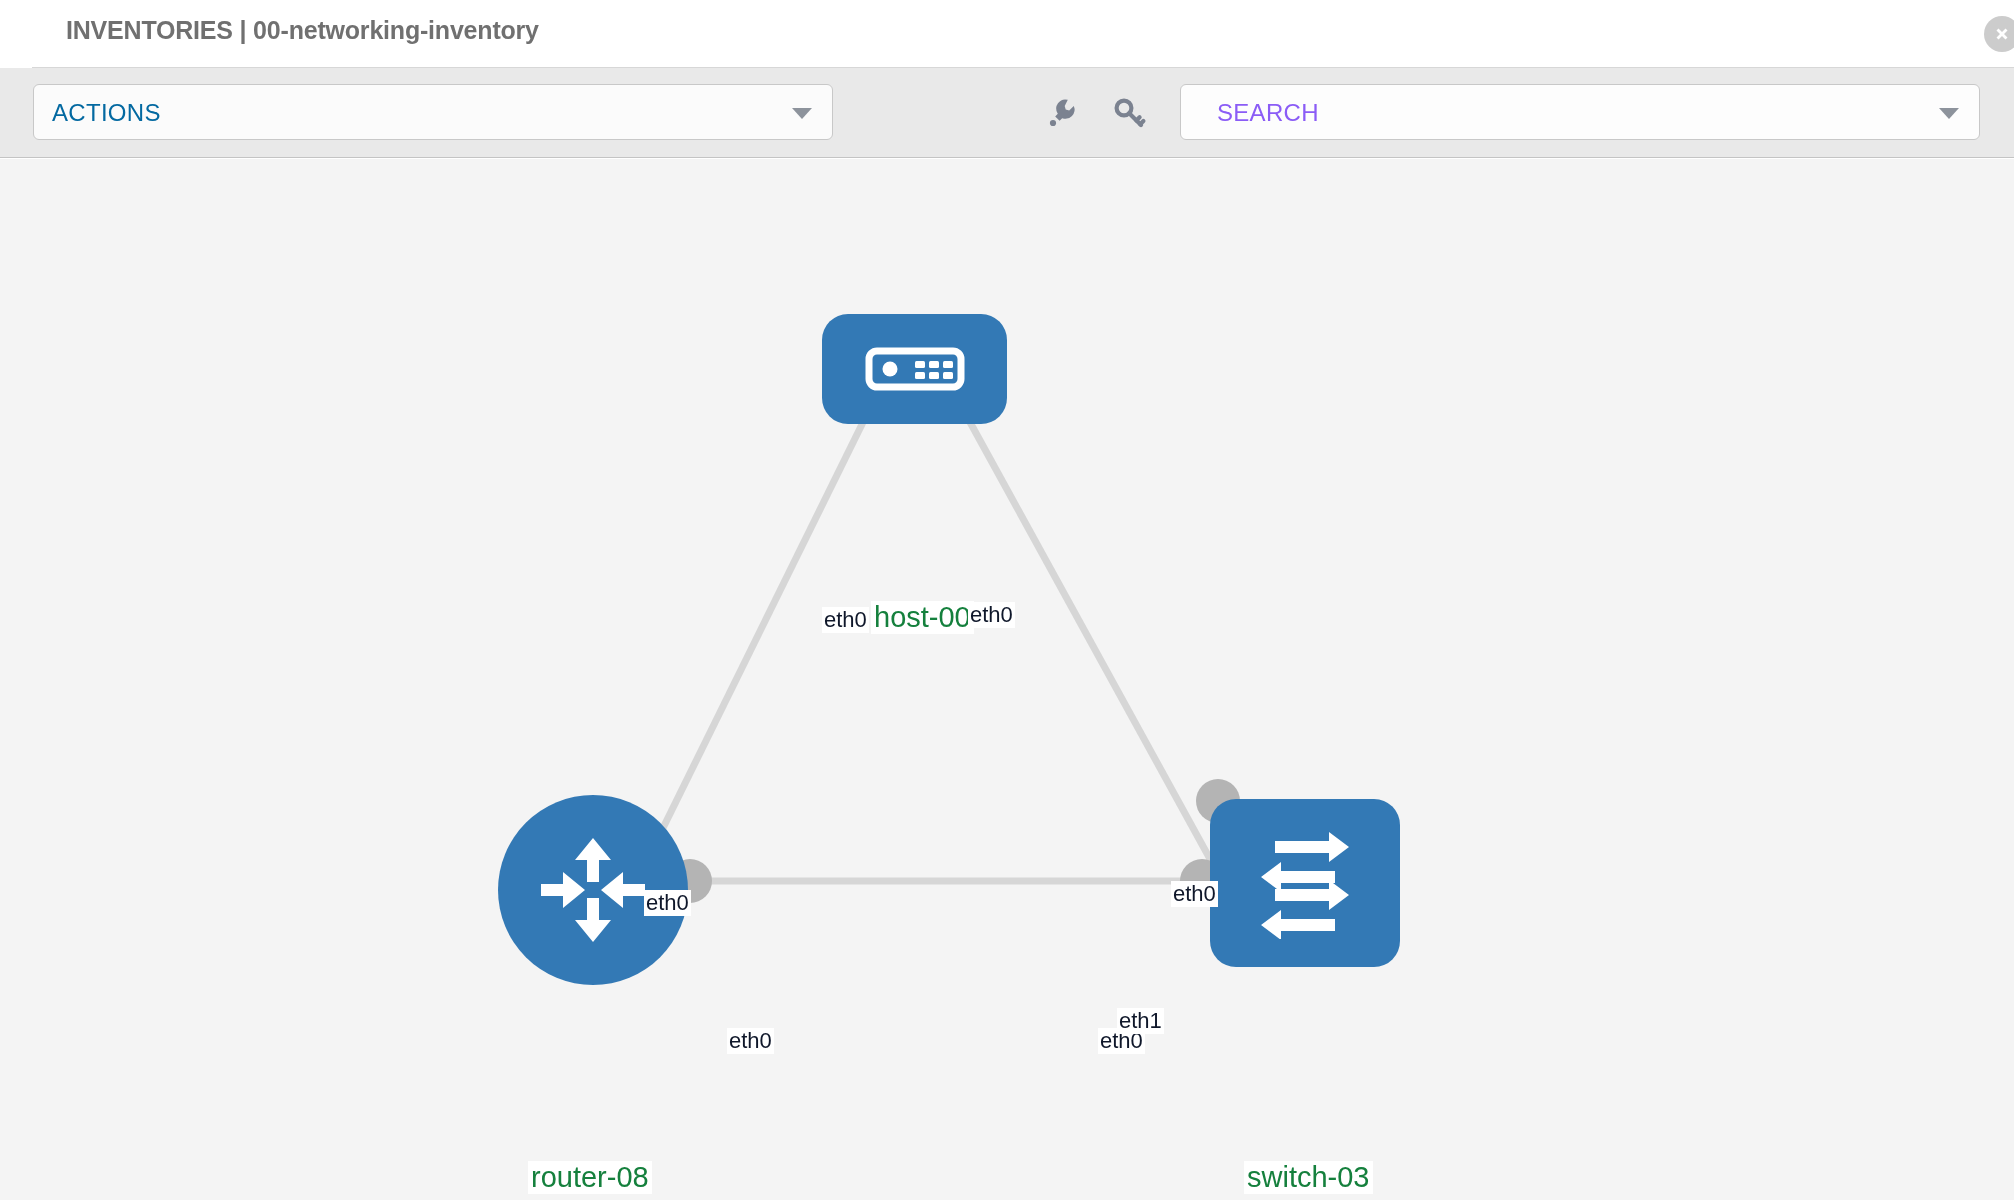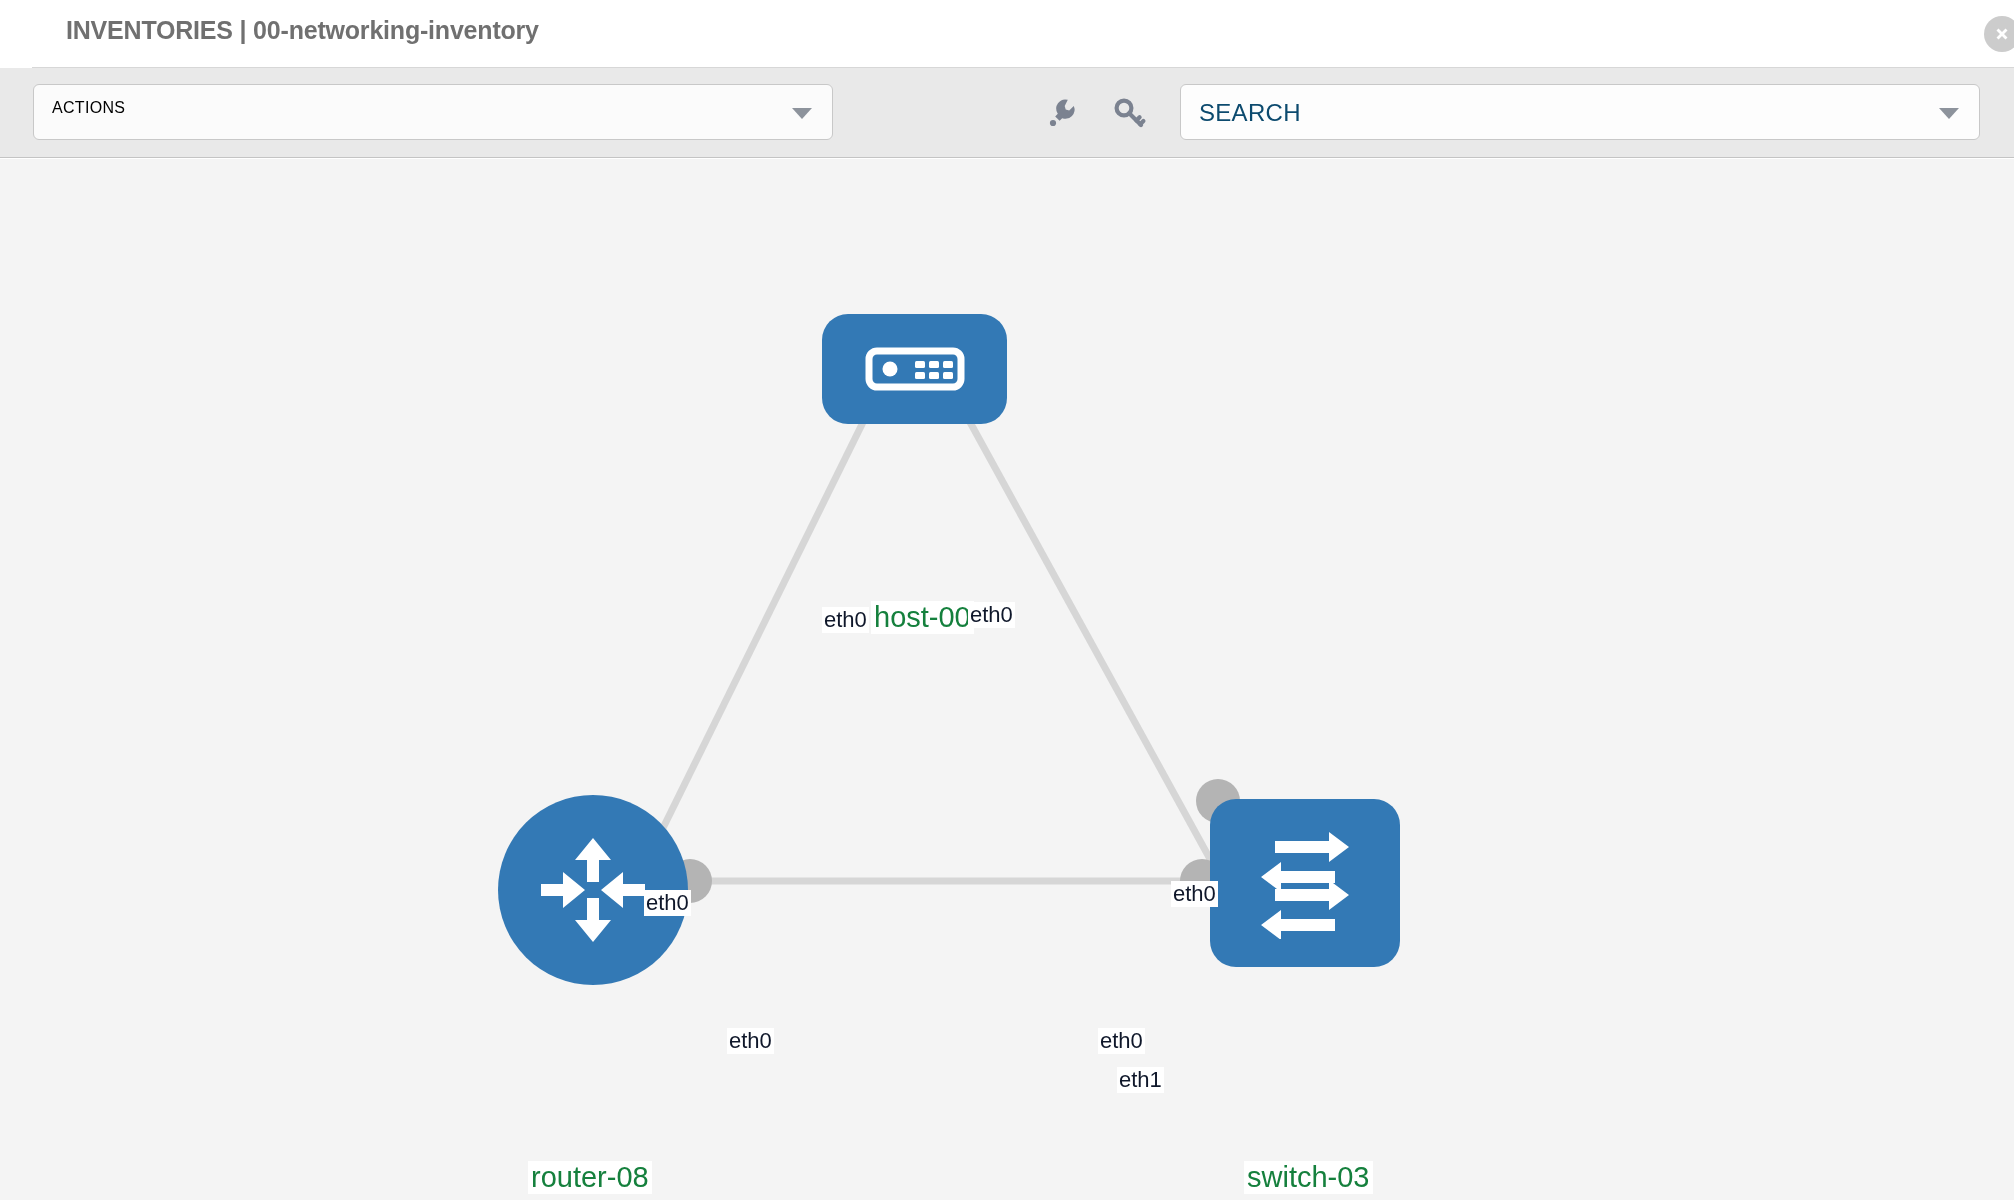--- a/index.html
+++ b/index.html
@@ -40,21 +40,21 @@
     border-bottom: 1px solid #c4c4c4;
   }
   .actions-select {
     position: absolute; left: 33px; top: 84px;
     width: 800px; height: 56px;
     background: #fbfbfb;
     border: 1px solid #c8c8c8; border-radius: 6px;
   }
   .actions-select .lbl {
     position: absolute; left: 18px; top: 14px;
-    font-size: 16px; color: #000000; letter-spacing: 0.3px;
+    font-size: 24px; color: #0369a1; letter-spacing: 0.3px;
   }
   .caret {
     width: 0; height: 0;
     border-left: 10px solid transparent;
     border-right: 10px solid transparent;
     border-top: 11px solid #8d939c;
   }
   .actions-select .caret { position: absolute; right: 20px; top: 23px; }
 
   .tb-icon {
@@ -64,22 +64,22 @@
   .tb-icon.wrench { left: 1040px; }
   .tb-icon.key    { left: 1108px; }
 
   .search-box {
     position: absolute; left: 1180px; top: 84px;
     width: 800px; height: 56px;
     background: #fdfdfd;
     border: 1px solid #c8c8c8; border-radius: 6px;
   }
   .search-box .lbl {
-    position: absolute; left: 18px; top: 14px;
-    font-size: 24px; color: #0c4a6e; letter-spacing: 0.3px;
+    position: absolute; left: 36px; top: 14px;
+    font-size: 24px; color: #8b5cf6; letter-spacing: 0.3px;
   }
   .search-box .caret { position: absolute; right: 20px; top: 23px; }
 
   
   .canvas {
     position: absolute; left: 0; top: 159px;
     width: 2014px; height: 1041px;
     background: #f4f4f4;
     overflow: hidden;
   }
@@ -233,16 +233,16 @@
       </div>
     </div>
     <div class="node-label" style="left:1244px; top:990px;">switch-03</div>
 
     <div class="edge-label" style="left:822px; top:448px;">eth0</div>
     <div class="edge-label" style="left:968px; top:443px;">eth0</div>
     <div class="edge-label" style="left:644px; top:731px;">eth0</div>
     <div class="edge-label" style="left:1171px; top:722px;">eth0</div>
     <div class="edge-label" style="left:727px; top:869px;">eth0</div>
     <div class="edge-label" style="left:1098px; top:869px;">eth0</div>
-    <div class="edge-label" style="left:1117px; top:908px;">eth1</div>
+    <div class="edge-label" style="left:1117px; top:849px;">eth1</div>
 
   </div>
 </div>
 
 </body></html>

